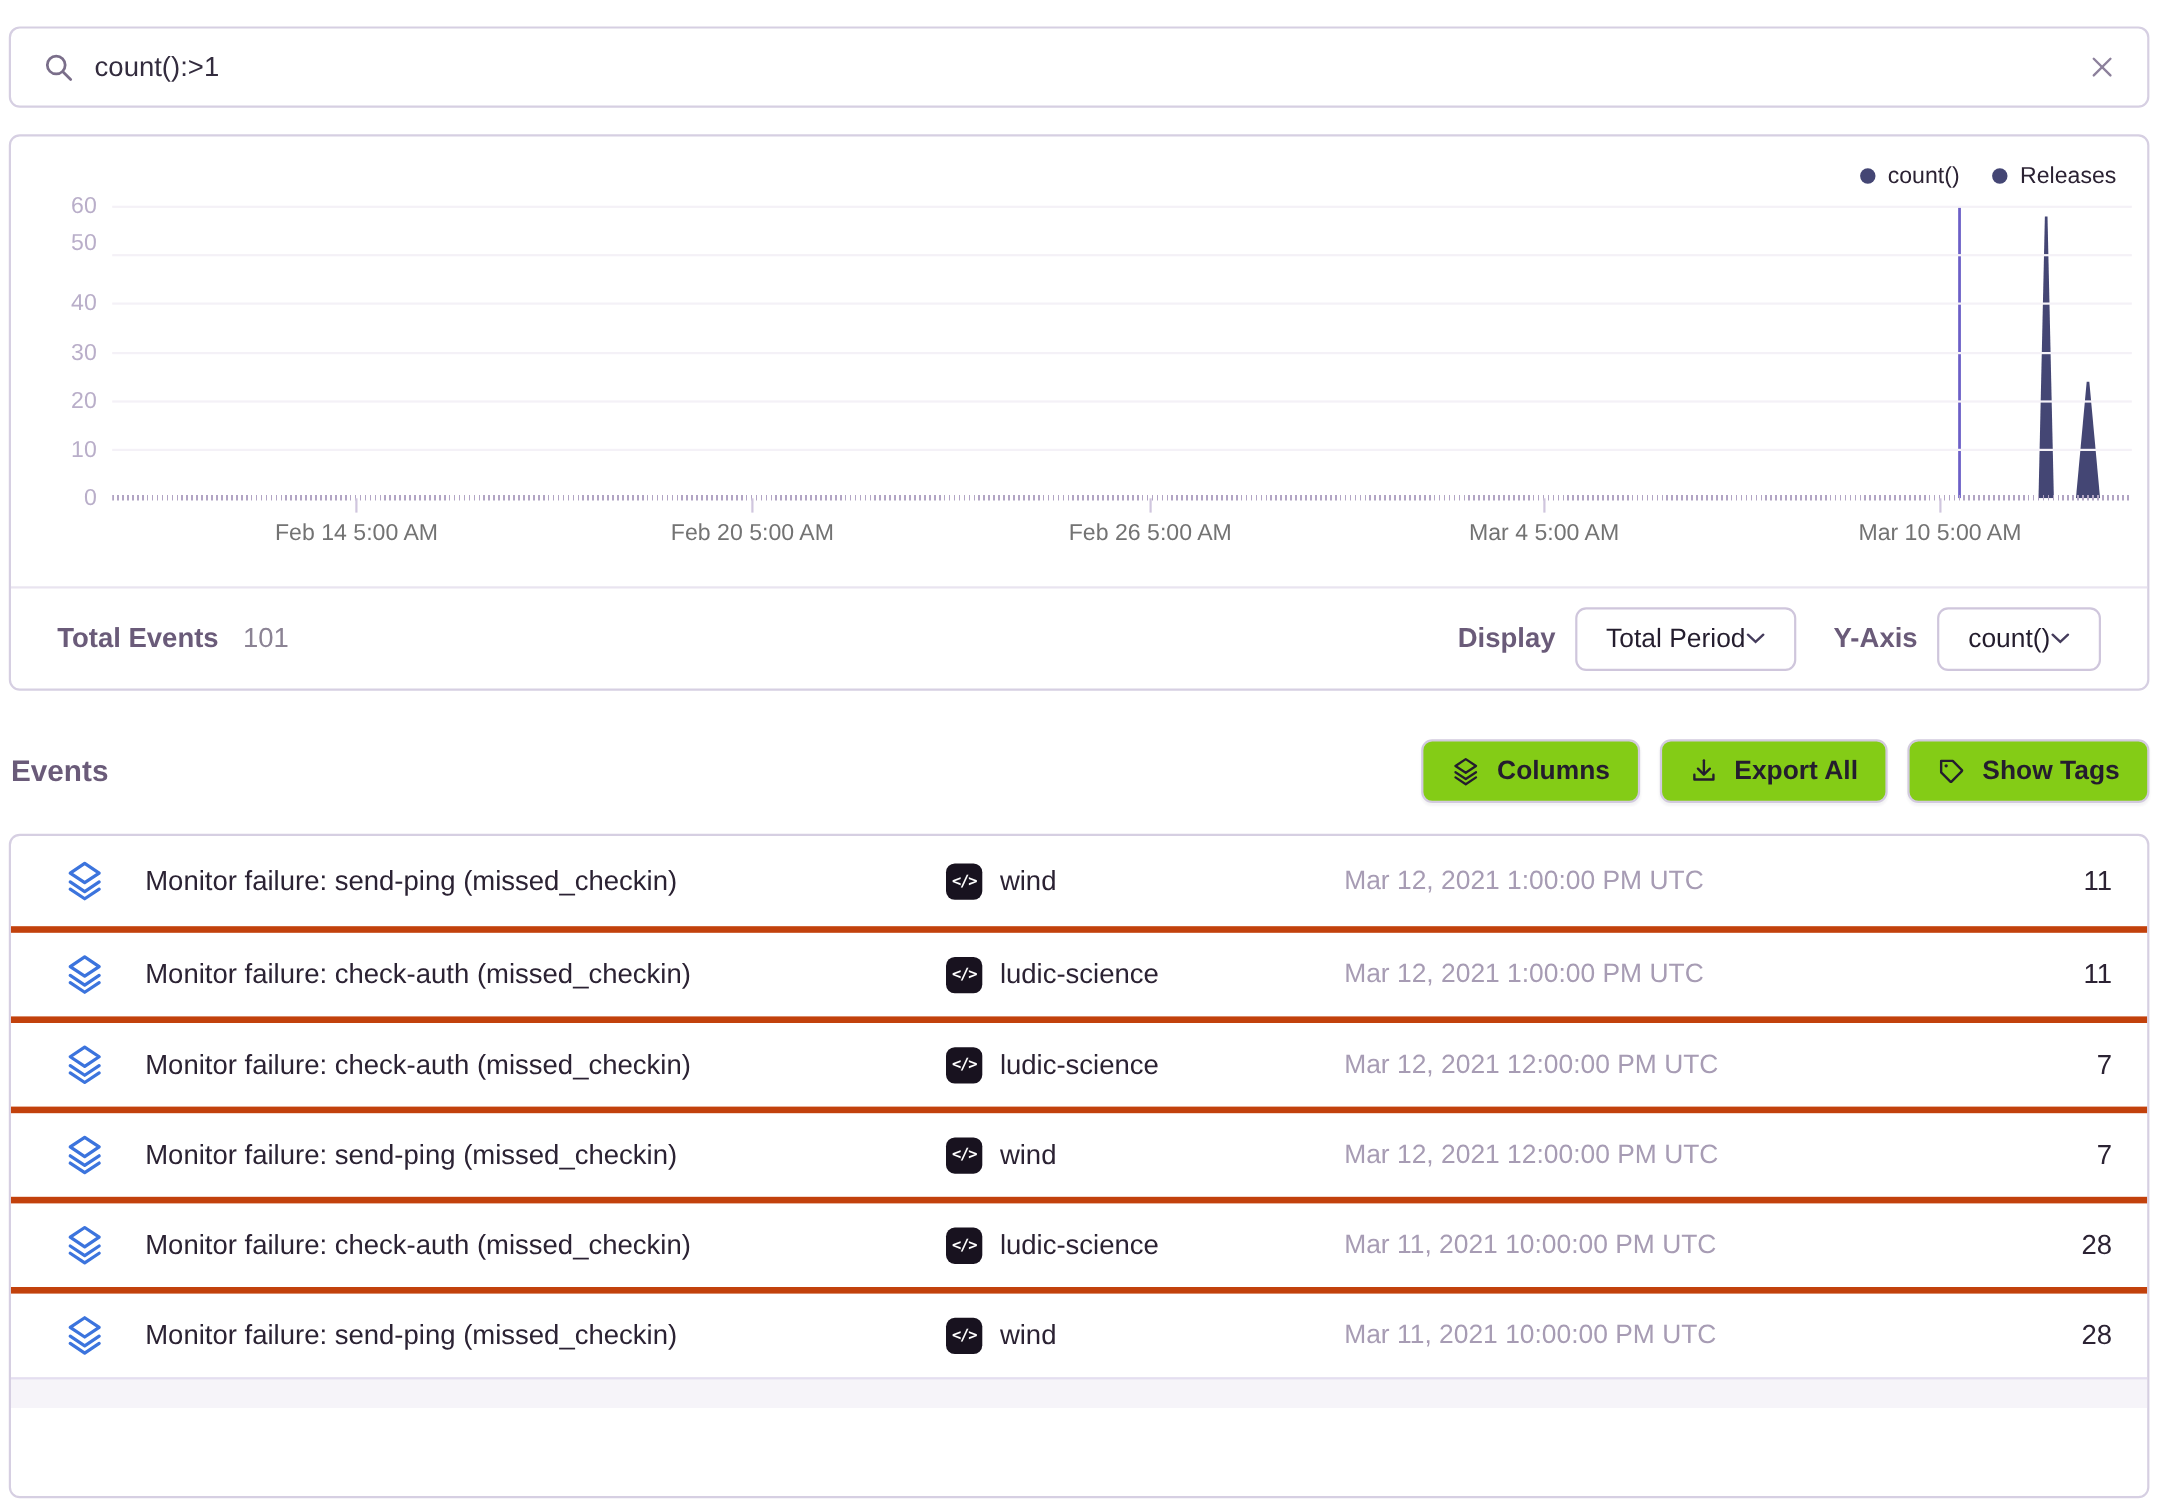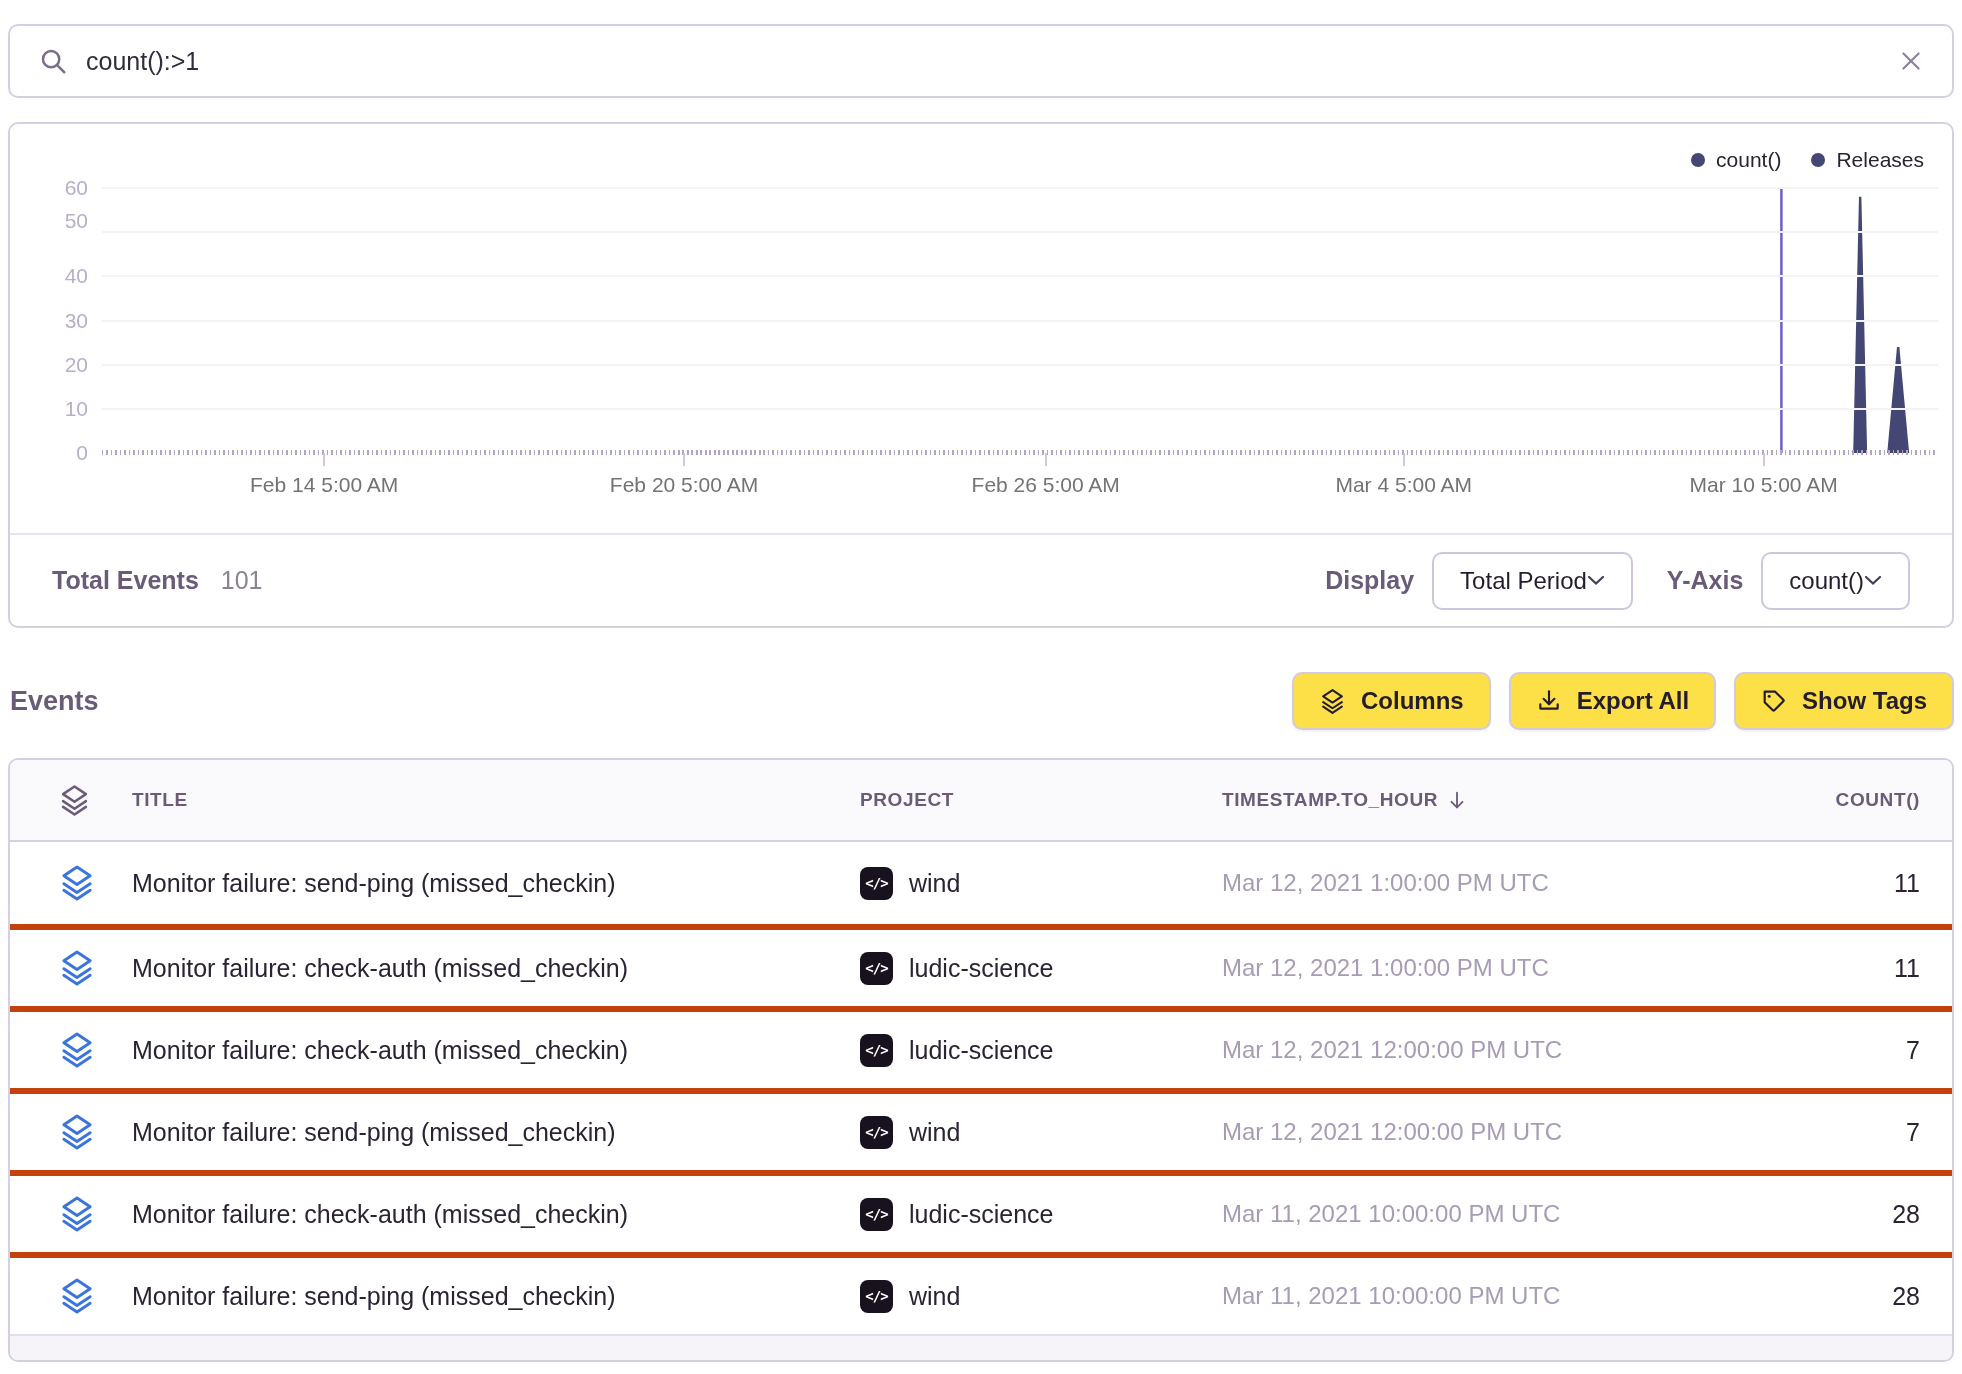--- a/index.html
+++ b/index.html
@@ -43,21 +43,21 @@
     border:2px solid #cfc6dc; border-radius:10px; margin-left:18px; background:#fff;
     font-size:24px; color:#241d2e; cursor:pointer; }
   .gap-lg { margin-left:34px; }
 
   
   .results-bar { position:absolute; top:668px; left:8px; right:8px; height:66px;
     display:flex; align-items:center; }
   .results-title { font-size:27px; font-weight:bold; color:#6a5b79; margin-left:2px; }
   .btns { margin-left:auto; display:flex; gap:18px; }
   .btn { display:flex; align-items:center; gap:15px; height:58px; padding:0 25px;
-    border:2px solid #d2cade; border-radius:10px; background:#fde047; font-size:24px;
+    border:2px solid #d2cade; border-radius:10px; background:#84cc16; font-size:24px;
     font-weight:bold; color:#241d2e; box-shadow:0 2px 2px rgba(43,34,51,0.05); cursor:pointer; }
 
   
   .table-panel { top:758px; height:604px; overflow:hidden; }
   .row-grid { display:grid; grid-template-columns:74px 728px 362px 1fr 140px;
     align-items:center; padding:0 32px 0 48px; height:82px; }
   .thead { background:#faf9fc; border-bottom:2px solid #d8d0e2; }
   .th { font-size:19px; font-weight:bold; color:#6a5b79; letter-spacing:0.6px; }
   .th-count { text-align:right; }
   .th-sort { display:flex; align-items:center; gap:8px; cursor:pointer; }
@@ -184,39 +184,20 @@
       <svg class="ic" width="26" height="26" viewBox="0 0 24 24" fill="none" stroke="currentColor" stroke-width="2" stroke-linecap="round" stroke-linejoin="round">
         <path d="M20.6 12.3 L12.3 20.6 C11.9 21 11.3 21 10.9 20.6 L3.4 13.1 L3.4 3.4 L13.1 3.4 L20.6 10.9 C21 11.3 21 11.9 20.6 12.3 Z"></path>
         <circle cx="7.6" cy="7.6" r="1.4" fill="currentColor" stroke="none"></circle>
       </svg>
       <span>Show Tags</span>
     </button>
   </div>
 </div>
 
 <div class="panel table-panel">
-  <div class="row-grid thead">
-    <span class="plum">
-      <svg class="ic" width="33" height="33" viewBox="0 0 24 26" fill="none" stroke="currentColor" stroke-width="2" stroke-linecap="round" stroke-linejoin="round">
-        <path d="M12 2 L21 8 L12 14 L3 8 Z"></path>
-          <path d="M3 13.5 L12 19.5 L21 13.5"></path>
-          <path d="M3 18 L12 24 L21 18"></path>
-      </svg>
-    </span>
-    <span class="th">TITLE</span>
-    <span class="th">PROJECT</span>
-    <span class="th th-sort">
-      <span>TIMESTAMP.TO_HOUR</span>
-      <svg class="ic" width="22" height="24" viewBox="0 0 24 24" fill="none" stroke="#6a5b79" stroke-width="2" stroke-linecap="round" stroke-linejoin="round">
-        <path d="M12 4 V20"></path>
-          <path d="M6 14 L12 20 L18 14"></path>
-      </svg>
-    </span>
-    <span class="th th-count">COUNT()</span>
-  </div>
   <div id="tbody">
   <div class="row-grid trow">
     <span class="blue">
       <svg class="ic" width="38" height="38" viewBox="0 0 24 26" fill="none" stroke="currentColor" stroke-width="2" stroke-linecap="round" stroke-linejoin="round">
         <path d="M12 2 L21 8 L12 14 L3 8 Z"></path>
             <path d="M3 13.5 L12 19.5 L21 13.5"></path>
             <path d="M3 18 L12 24 L21 18"></path>
       </svg>
     </span>
     <span class="cell-title">Monitor failure: send-ping (missed_checkin)</span>

